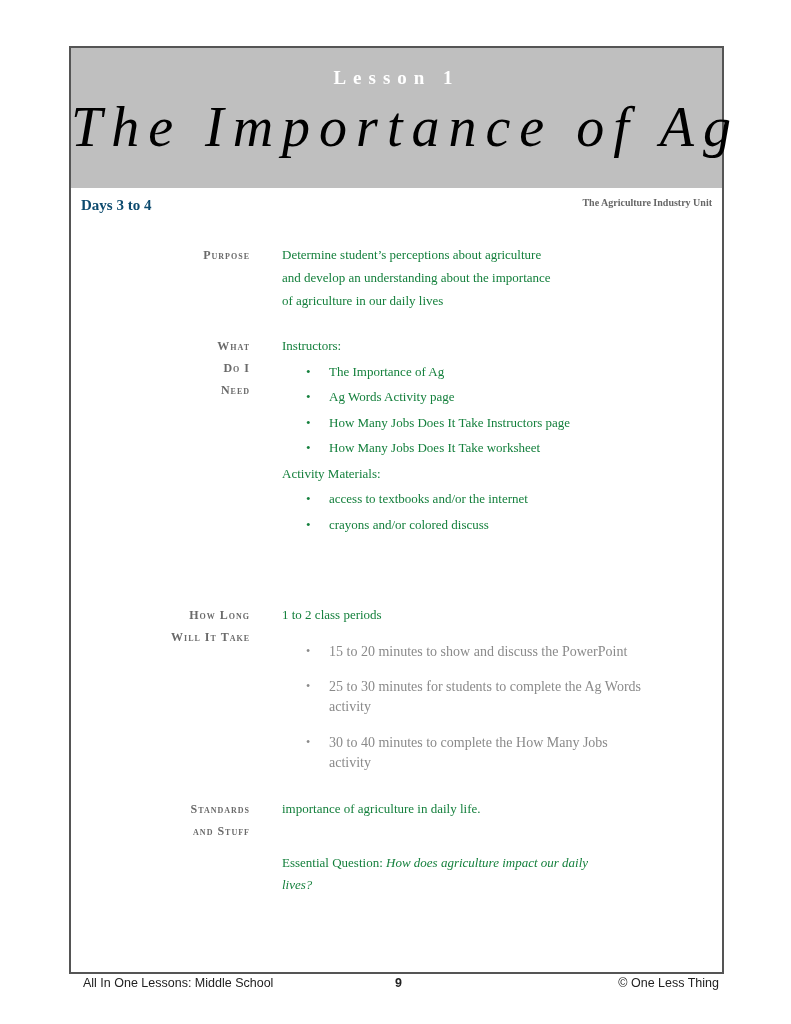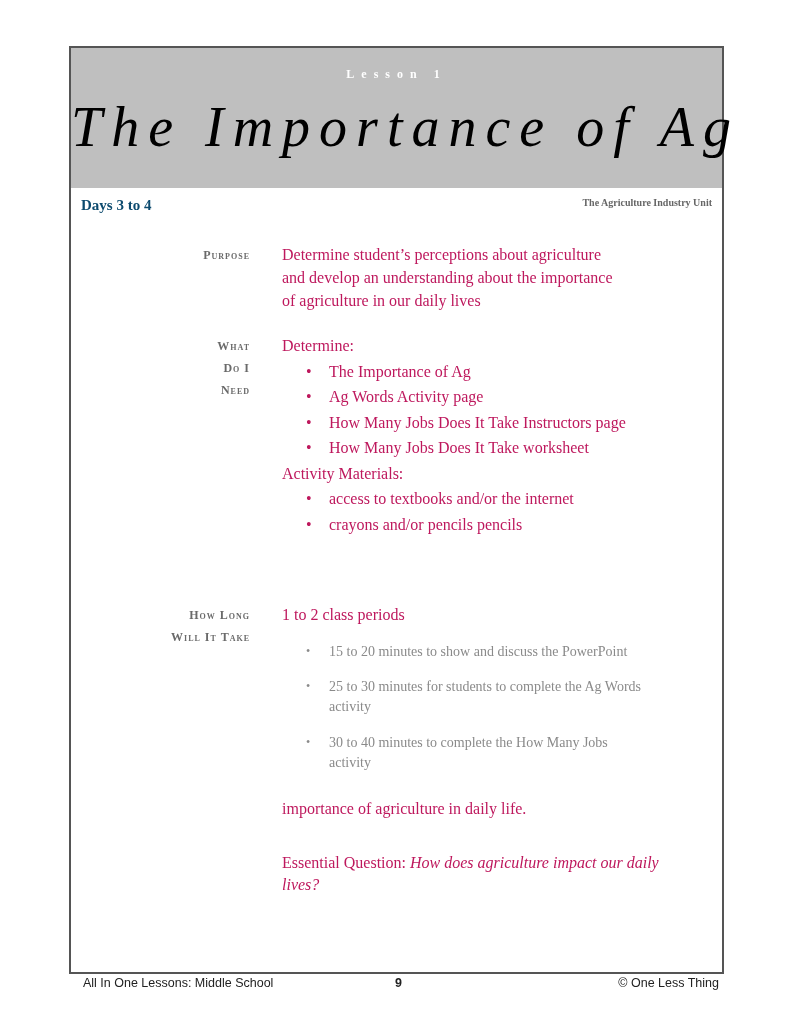--- a/index.html
+++ b/index.html
@@ -4,36 +4,36 @@
   <style>
     html, body { margin: 0; padding: 0; background: #ffffff; }
     body { width: 791px; height: 1024px; position: relative; overflow: hidden;
            font-family: "Liberation Serif", "DejaVu Serif", serif; }
 
     .frame { position: absolute; left: 69px; top: 46px; width: 651px; height: 924px;
              border: 2px solid #555555; box-sizing: content-box; }
     .banner { position: absolute; left: 0; top: 0; width: 651px; height: 140px;
               background: #bfbfbf; }
     .lesson-label { position: absolute; left: 0; width: 651px; top: 19px; text-align: center;
-                    color: #ffffff; font-weight: bold; font-size: 12px; letter-spacing: 7px;
+                    color: #ffffff; font-weight: bold; font-size: 19px; letter-spacing: 7px;
                     font-family: "Liberation Serif", serif; }
     .title { position: absolute; left: 0; width: 651px; top: 44px; text-align: center;
              color: #000000; font-style: italic; font-size: 56px; letter-spacing: 9px;
              font-family: "Liberation Serif", serif; line-height: 70px; white-space: nowrap; }
 
     .meta-left { position: absolute; left: 10px; top: 149px; color: #0c4a6e; font-weight: bold;
                  font-size: 15px; }
     .meta-right { position: absolute; right: 10px; top: 149px; color: #666666; font-weight: bold;
                   font-size: 10px; }
 
     .label { position: absolute; right: 472px; text-align: right; color: #6a6a6a;
              font-weight: bold; font-variant: small-caps; font-size: 12px; letter-spacing: 1px;
              line-height: 22px; }
-    .body-text { position: absolute; left: 211px; width: 430px; color: #be185d;
-                 font-size: 16px; line-height: 23px; }
+    .body-text { position: absolute; left: 211px; width: 430px; color: #15803d;
+                 font-size: 13px; line-height: 23px; }
     .body-text p { margin: 0; }
     .heading-line { margin: 0; height: 25.5px; line-height: 25.5px; }
     .bullet-line { position: relative; padding-left: 47px; height: 25.5px; line-height: 25.5px; }
     .bullet-line .dot { position: absolute; left: 24px; top: 0; }
 
     .small-list { position: absolute; left: 211px; width: 430px; color: #8a8a8a; font-size: 14px; line-height: 19.5px; }
     .small-item { position: relative; padding-left: 47px; }
     .small-item .dot { position: absolute; left: 24px; top: 0; font-size: 12px; }
 
     .footer { position: absolute; top: 976px; font-family: "Liberation Sans", sans-serif;
@@ -61,45 +61,49 @@
     <p>and develop an understanding about the importance</p>
     <p>of agriculture in our daily lives</p>
   </div>
 
   <div class="label" style="top:287px;">
     <div>What</div>
     <div>Do I</div>
     <div>Need</div>
   </div>
   <div class="body-text" style="top:285px;">
-    <div class="heading-line">Determine:</div>
+    <div class="heading-line">Instructors:</div>
     <div class="bullet-line"><span class="dot">•</span><span>The Importance of Ag</span></div>
     <div class="bullet-line"><span class="dot">•</span><span>Ag Words Activity page</span></div>
     <div class="bullet-line"><span class="dot">•</span><span>How Many Jobs Does It Take Instructors page</span></div>
     <div class="bullet-line"><span class="dot">•</span><span>How Many Jobs Does It Take worksheet</span></div>
     <div class="heading-line">Activity Materials:</div>
     <div class="bullet-line"><span class="dot">•</span><span>access to textbooks and/or the internet</span></div>
-    <div class="bullet-line"><span class="dot">•</span><span>crayons and/or pencils pencils</span></div>
+    <div class="bullet-line"><span class="dot">•</span><span>crayons and/or colored discuss</span></div>
   </div>
 
   <div class="label" style="top:556px;">
     <div>How Long</div>
     <div>Will It Take</div>
   </div>
   <div class="body-text" style="top:555px;">1 to 2 class periods</div>
   <div class="small-list" style="top:594px;">
     <div class="small-item"><span class="dot">•</span><span>15 to 20 minutes to show and discuss the PowerPoint</span></div>
   </div>
   <div class="small-list" style="top:629px;">
     <div class="small-item"><span class="dot">•</span><span>25 to 30 minutes for students to complete the Ag Words</span><br><span>activity</span></div>
   </div>
   <div class="small-list" style="top:685px;">
     <div class="small-item"><span class="dot">•</span><span>30 to 40 minutes to complete the How Many Jobs</span><br><span>activity</span></div>
   </div>
 
+  <div class="label" style="top:750px;">
+    <div>Standards</div>
+    <div>and Stuff</div>
+  </div>
   <div class="body-text" style="top:749px;">
     <p>importance of agriculture in daily life.</p>
   </div>
   <div class="body-text" style="top:804px; line-height:22px;">
     <span>Essential Question: </span><em>How does agriculture impact our daily</em><br><em>lives?</em>
   </div>
 </div>
 
 <div class="footer footer-left">All In One Lessons: Middle School</div>
 <div class="footer footer-center">9</div>

